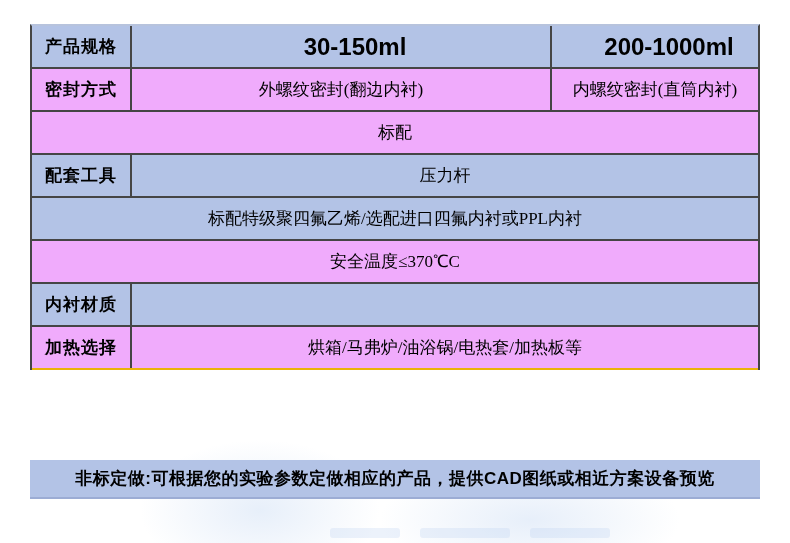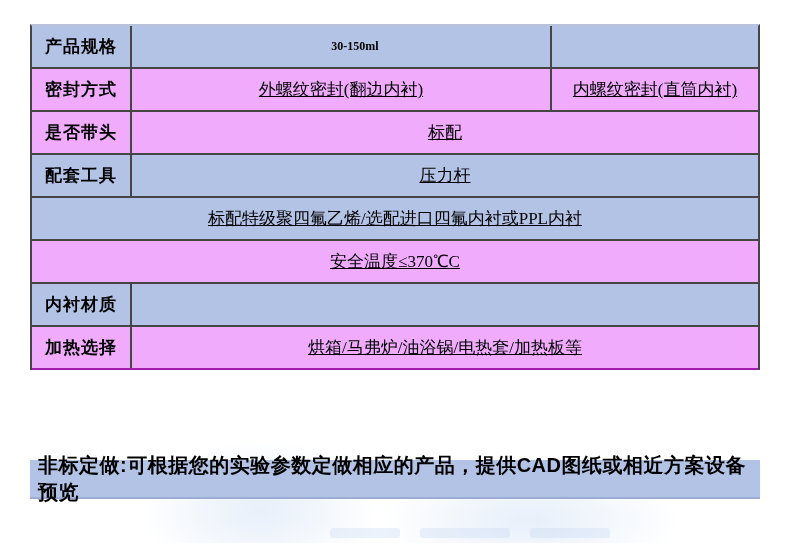--- a/index.html
+++ b/index.html
@@ -50,44 +50,42 @@
     flex: 0 0 420px;
     width: 420px;
   }
   .cell.col2.divided { border-right: 2px solid #454545; }
   .cell.col3 { flex: 1 1 auto; }
   .cell.span { flex: 1 1 auto; }
   .val-serif {
     font-family: "Liberation Serif", serif;
     font-size: 17px;
     font-weight: normal;
-    text-decoration: underline;
   }
   .val-bold {
-    font-family: Liberation Serif, serif;
-    font-size: 12px;
+    font-family: Liberation Sans, sans-serif;
+    font-size: 24px;
     font-weight: bold;
     padding-left: 28px;
   }
   .disclaimer-bar {
     position: absolute;
     left: 30px;
     top: 460px;
     width: 730px;
     height: 39px;
     background: #b3c3e6;
     border-bottom: 2px solid #9cacd4;
     display: flex;
     align-items: center;
     justify-content: center;
     font-weight: bold;
-    font-size: 20px;
+    font-size: 17px;
     letter-spacing: 0.5px;
     font-family: "Liberation Sans", sans-serif;
-    padding-left: 8px;
   }
   .watermark {
     position: absolute;
     pointer-events: none;
   }
   .wm-blob {
     border-radius: 50%;
     background: radial-gradient(closest-side, rgba(186,209,240,0.35), rgba(186,209,240,0.0));
   }
   .wm-bar {
@@ -104,31 +102,31 @@
   <div class="watermark wm-blob" style="left:380px; top:460px; width:300px; height:120px;"></div>
   <div class="watermark wm-bar" style="left:330px; top:528px; width:70px; height:10px;"></div>
   <div class="watermark wm-bar" style="left:420px; top:528px; width:90px; height:10px;"></div>
   <div class="watermark wm-bar" style="left:530px; top:528px; width:80px; height:10px;"></div>
 
   <div class="spec-table">
 
     <div class="row blue">
       <div class="cell label">产品规格</div>
       <div class="cell col2 divided val-bold">30-150ml</div>
+      <div class="cell col3 val-bold">200-1000ml</div>
     </div>
 
     <div class="row white">
       <div class="cell label">密封方式</div>
       <div class="cell col2 divided val-serif">外螺纹密封(翻边内衬)</div>
       <div class="cell col3 val-serif">内螺纹密封(直筒内衬)</div>
     </div>
 
 
     <div class="row white">
-      <div class="cell label">是否带头</div>
       <div class="cell span val-serif">标配</div>
     </div>
 
     <div class="row blue">
       <div class="cell label">配套工具</div>
       <div class="cell span val-serif">压力杆</div>
     </div>
 
 
     <div class="row blue">
@@ -136,21 +134,21 @@
     </div>
 
     <div class="row white">
       <div class="cell span val-serif">安全温度≤370℃C</div>
     </div>
 
     <div class="row blue">
       <div class="cell label">内衬材质</div>
     </div>
 
-    <div class="row white" style="border-bottom: 2px solid #a21caf; text-align: center;">
+    <div class="row white" style="border-bottom: 2px solid #eab308; text-align: center;">
       <div class="cell label">加热选择</div>
       <div class="cell span val-serif">烘箱/马弗炉/油浴锅/电热套/加热板等</div>
     </div>
 
   </div>
 
   <div class="disclaimer-bar">非标定做:可根据您的实验参数定做相应的产品，提供CAD图纸或相近方案设备预览</div>
 
 </div>
 

